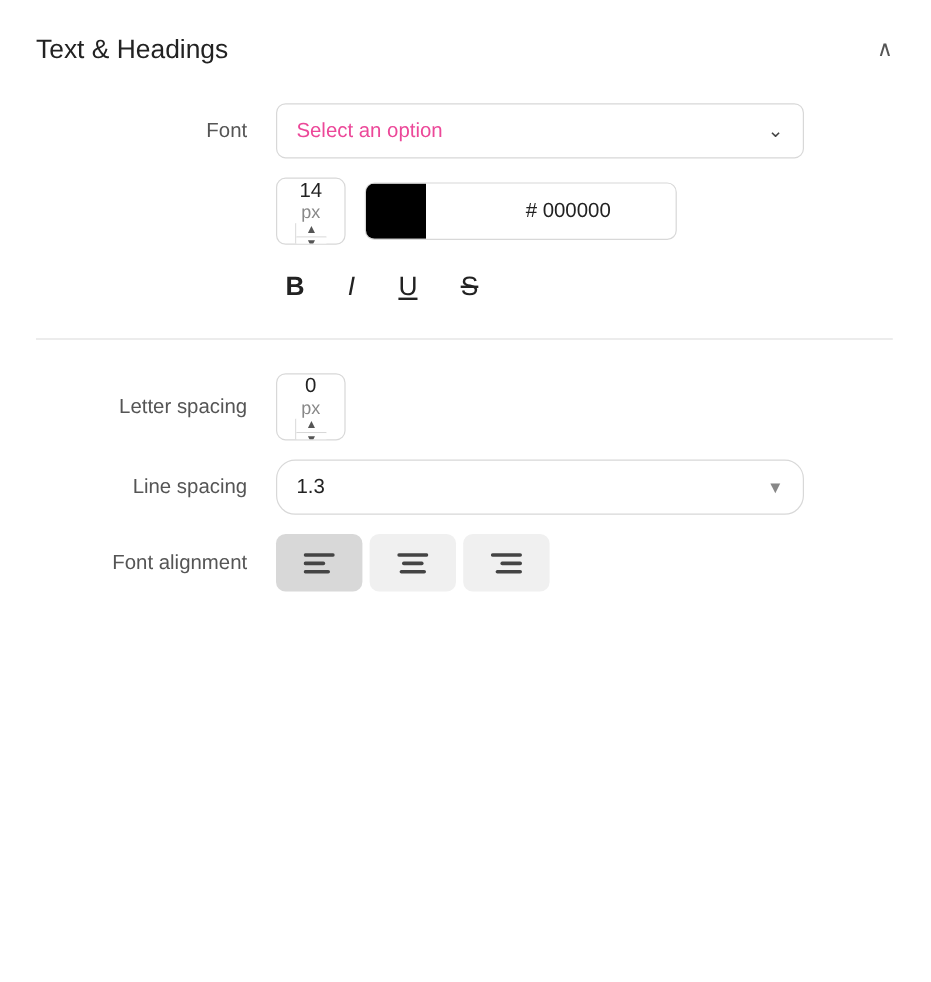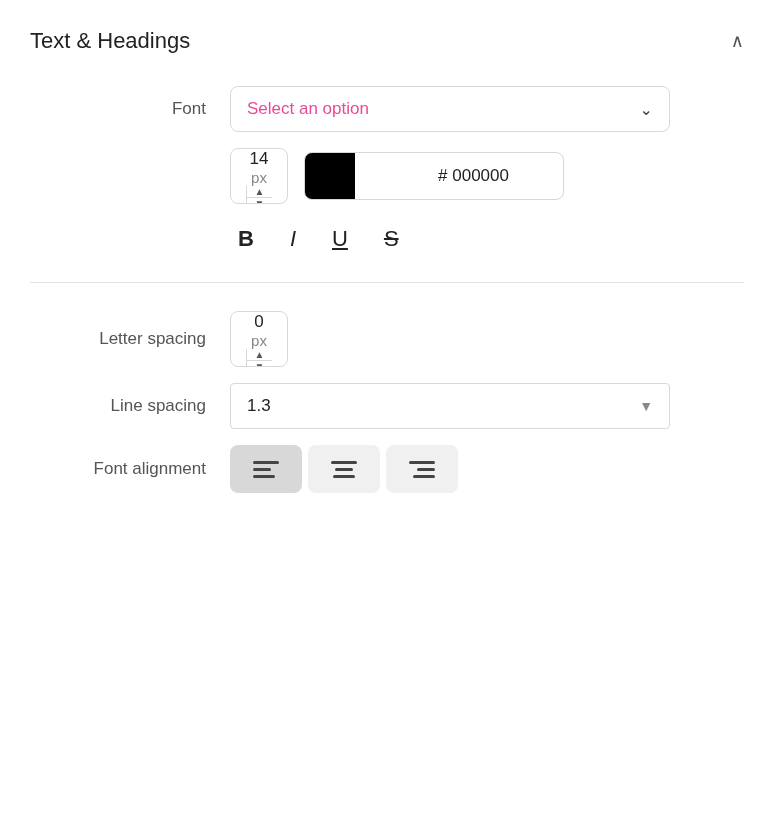--- a/index.html
+++ b/index.html
@@ -215,21 +215,21 @@
     
     .spacing-section {}
     
     
     .line-select {
       flex: 1;
       display: flex;
       align-items: center;
       justify-content: space-between;
       border: 1.5px solid #d8d8d8;
-      border-radius: 4px;
+      border-radius: 16px;
       padding: 12px 16px;
       font-size: 17px;
       color: #222;
       cursor: pointer;
       background: #fff;
       max-width: 440px;
     }
     .line-select-chevron {
       font-size: 14px;
       color: #888;

